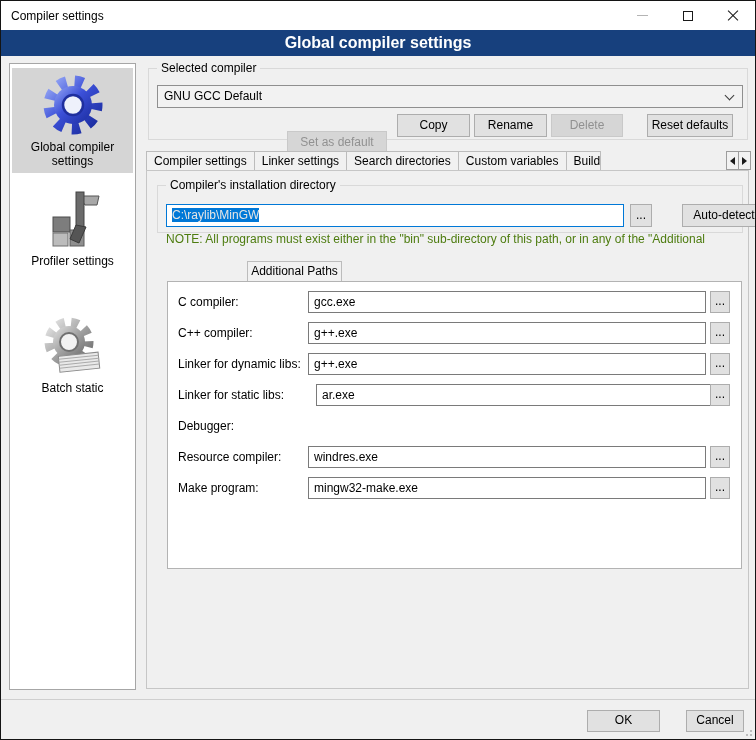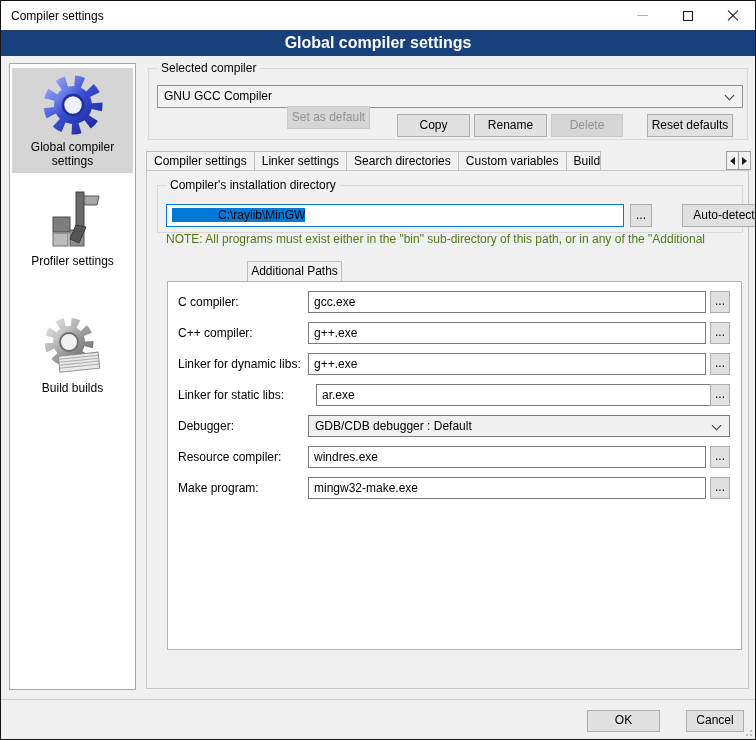--- a/index.html
+++ b/index.html
@@ -45,21 +45,21 @@
   .btn{ position:absolute; background:#e1e1e1; border:1px solid #adadad; text-align:center;
     line-height:20px; font-size:12px; cursor:default; }
   .btn.disabled{ background:#d6d6d6; border-color:#c9c9c9; color:#919191; }
   .combo{ position:absolute; background:#f2f2f2; border:1px solid #8f8f8f; line-height:21px;
     padding:0 22px 0 6px; white-space:nowrap; overflow:hidden; }
   .chev{ position:absolute; right:9px; top:6px; width:7px; height:7px;
     border-right:1px solid #3c3c3c; border-bottom:1px solid #3c3c3c; transform:rotate(45deg); }
   .tinput{ position:absolute; background:#ffffff; border:1px solid #7a7a7a; line-height:20px;
     padding:0 5px; white-space:nowrap; overflow:hidden; }
   .tinput.focused{ border-color:#0078d7; }
-  .tinput .sel{ background:#0078d7; color:#000000;padding-left:46px; }
+  .tinput .sel{ background:#0078d7; color:#e5e5e5; }
   
   .tabbar{ position:absolute; left:145px; top:92px; width:578px; height:23px;
     display:flex; align-items:flex-end; overflow:hidden; }
   .tab{ height:20px; line-height:19px; padding:0 7px; background:#f1f1f1;
     border:1px solid #bcbcbc; margin-left:-1px; white-space:nowrap; z-index:1; }
   .tab:first-child{ margin-left:0; }
   .tab.active{ height:23px; line-height:23px; background:#ffffff; border-bottom:none; z-index:3; }
   .tab.trunc{ max-width:37px; overflow:hidden; padding-right:0; }
   .tab-arrows{ position:absolute; left:726px; top:95px; display:flex; }
   .arrow-btn{ width:13px; height:19px; border:1px solid #9d9d9d; background:#f2f2f2;
@@ -70,21 +70,21 @@
     border-left:5px solid #1a1a1a; }
   
   .tabpanel{ position:absolute; left:145px; top:114px; width:603px; height:519px;
     background:#f0f0f0; border:1px solid #c6c6c6; z-index:2; }
   .note{ position:absolute; left:8px; top:46px; width:572px; color:#4d7c0f;
     white-space:nowrap; overflow:hidden; }
   
   .subtab{ position:absolute; border:1px solid #bcbcbc; background:#f1f1f1; text-align:center;
     white-space:nowrap; z-index:1; }
   .subtab.active{ background:#ffffff; border-bottom:none; z-index:3; }
-  .whitepanel{ position:absolute; left:20px; top:110px; width:575px; height:369px;
+  .whitepanel{ position:absolute; left:20px; top:110px; width:575px; height:288px;
     background:#ffffff; border:1px solid #b3b3b3; z-index:2; }
   .row-label{ position:absolute; left:10px; line-height:14px; white-space:nowrap; }
   
   .footline{ position:absolute; left:0; top:643px; right:0; border-top:1px solid #cfcfcf; }
   .grip{ position:absolute; right:3px; bottom:3px; width:8px; height:8px; }
   .grip i{ position:absolute; width:2px; height:2px; background:#bdbdbd; }
   .grip i:nth-child(1){ right:0; bottom:0; }
   .grip i:nth-child(2){ right:4px; bottom:0; }
   .grip i:nth-child(3){ right:0; bottom:4px; }
 </style>
@@ -158,31 +158,31 @@
             <circle cx="28" cy="28" r="9" fill="#f2f2f2" stroke="#707070" stroke-width="2"></circle>
             <g transform="rotate(-6 40 48)">
               <rect x="18" y="40" width="40" height="16" fill="#e9e9e9" stroke="#8a8a8a"></rect>
               <line x1="18" y1="43" x2="58" y2="43" stroke="#aaaaaa"></line>
               <line x1="18" y1="46" x2="58" y2="46" stroke="#aaaaaa"></line>
               <line x1="18" y1="49" x2="58" y2="49" stroke="#aaaaaa"></line>
               <line x1="18" y1="52" x2="58" y2="52" stroke="#aaaaaa"></line>
             </g>
           </svg>
         </span>
-        <div class="lbl">Build builds</div>
+        <div class="lbl">Batch static</div>
       </div>
     </div>
 
     <div class="group" style="left:147px; top:12px; width:600px; height:72px;">
       <span class="glabel">Selected compiler</span>
       <div class="combo" style="left:8px; top:16px; width:586px; height:23px;">
-        <span>GNU GCC Compiler</span>
+        <span>GNU GCC Default</span>
         <span class="chev"></span>
       </div>
-      <div class="btn disabled" style="left:138px; top:37px; width:83px; height:23px;">Set as default</div>
+      <div class="btn disabled" style="left:138px; top:62px; width:100px; height:23px;">Set as default</div>
       <div class="btn" style="left:248px; top:45px; width:73px; height:23px;">Copy</div>
       <div class="btn" style="left:325px; top:45px; width:73px; height:23px;">Rename</div>
       <div class="btn disabled" style="left:402px; top:45px; width:72px; height:23px;">Delete</div>
       <div class="btn" style="left:498px; top:45px; width:86px; height:23px;">Reset defaults</div>
     </div>
 
     <div class="tabbar">
       <div class="tab">Compiler settings</div>
       <div class="tab">Linker settings</div>
       <div class="tab">Search directories</div>
@@ -224,24 +224,20 @@
 
         <div class="row-label" style="top:75px;">Linker for dynamic libs:</div>
         <div class="tinput" style="left:140px; top:71px; width:398px; height:22px;"><span>g++.exe</span></div>
         <div class="btn" style="left:542px; top:71px; width:20px; height:22px; line-height:19px;">...</div>
 
         <div class="row-label" style="top:106px;">Linker for static libs:</div>
         <div class="tinput" style="left:148px; top:102px; width:398px; height:22px;"><span>ar.exe</span></div>
         <div class="btn" style="left:542px; top:102px; width:20px; height:22px; line-height:19px;">...</div>
 
         <div class="row-label" style="top:137px;">Debugger:</div>
-        <div class="combo" style="left:140px; top:133px; width:422px; height:22px; line-height:20px; background:#f0f0f0; border-color:#7a7a7a;">
-          <span>GDB/CDB debugger : Default</span>
-          <span class="chev" style="top:6px;"></span>
-        </div>
 
         <div class="row-label" style="top:168px;">Resource compiler:</div>
         <div class="tinput" style="left:140px; top:164px; width:398px; height:22px;"><span>windres.exe</span></div>
         <div class="btn" style="left:542px; top:164px; width:20px; height:22px; line-height:19px;">...</div>
 
         <div class="row-label" style="top:199px;">Make program:</div>
         <div class="tinput" style="left:140px; top:195px; width:398px; height:22px;"><span>mingw32-make.exe</span></div>
         <div class="btn" style="left:542px; top:195px; width:20px; height:22px; line-height:19px;">...</div>
 
       </div>

